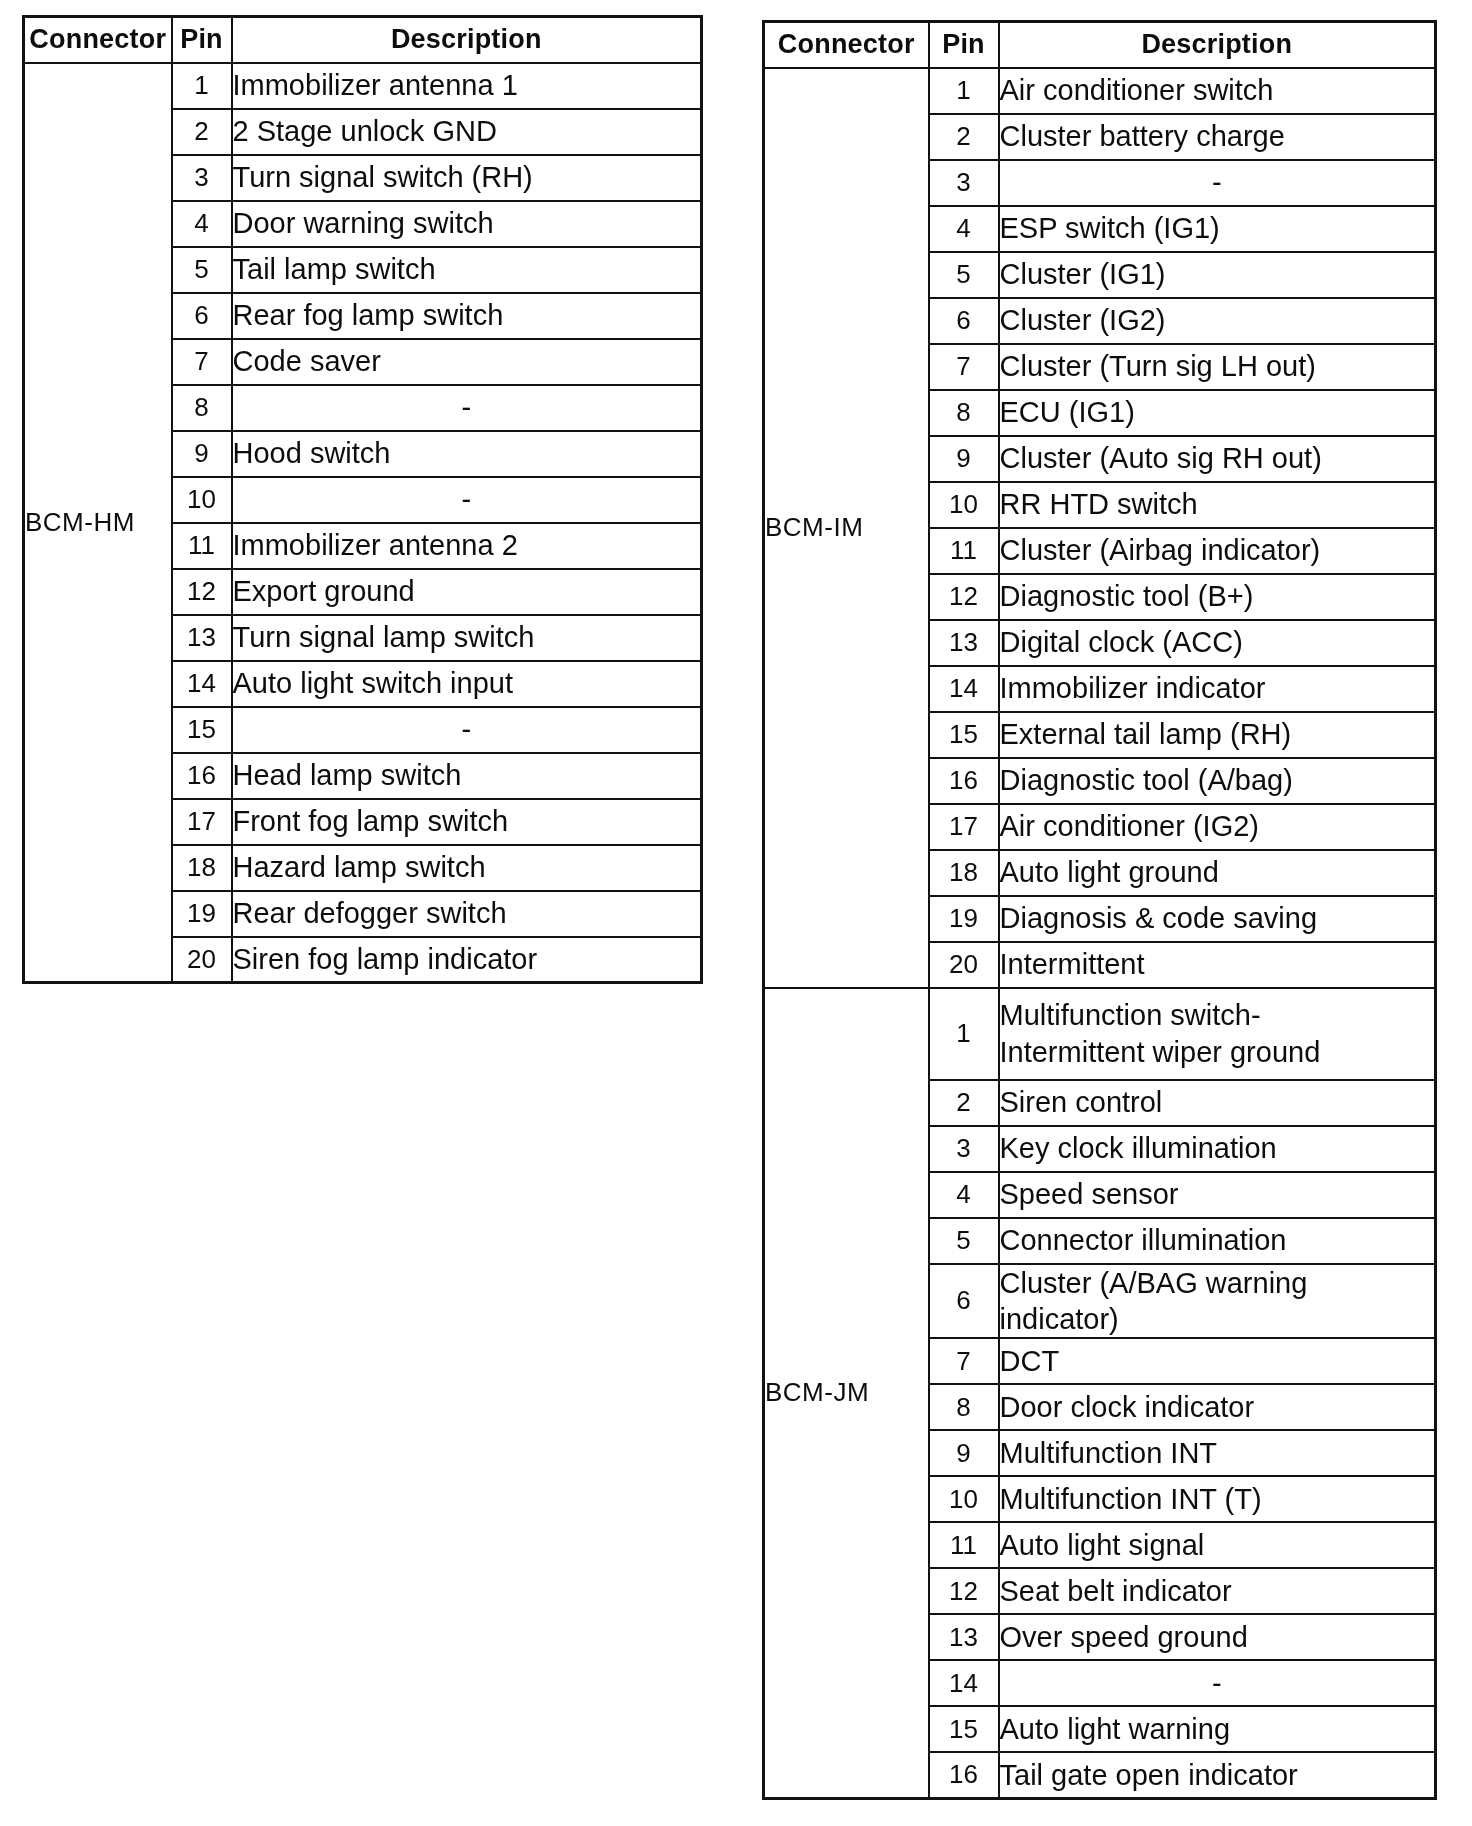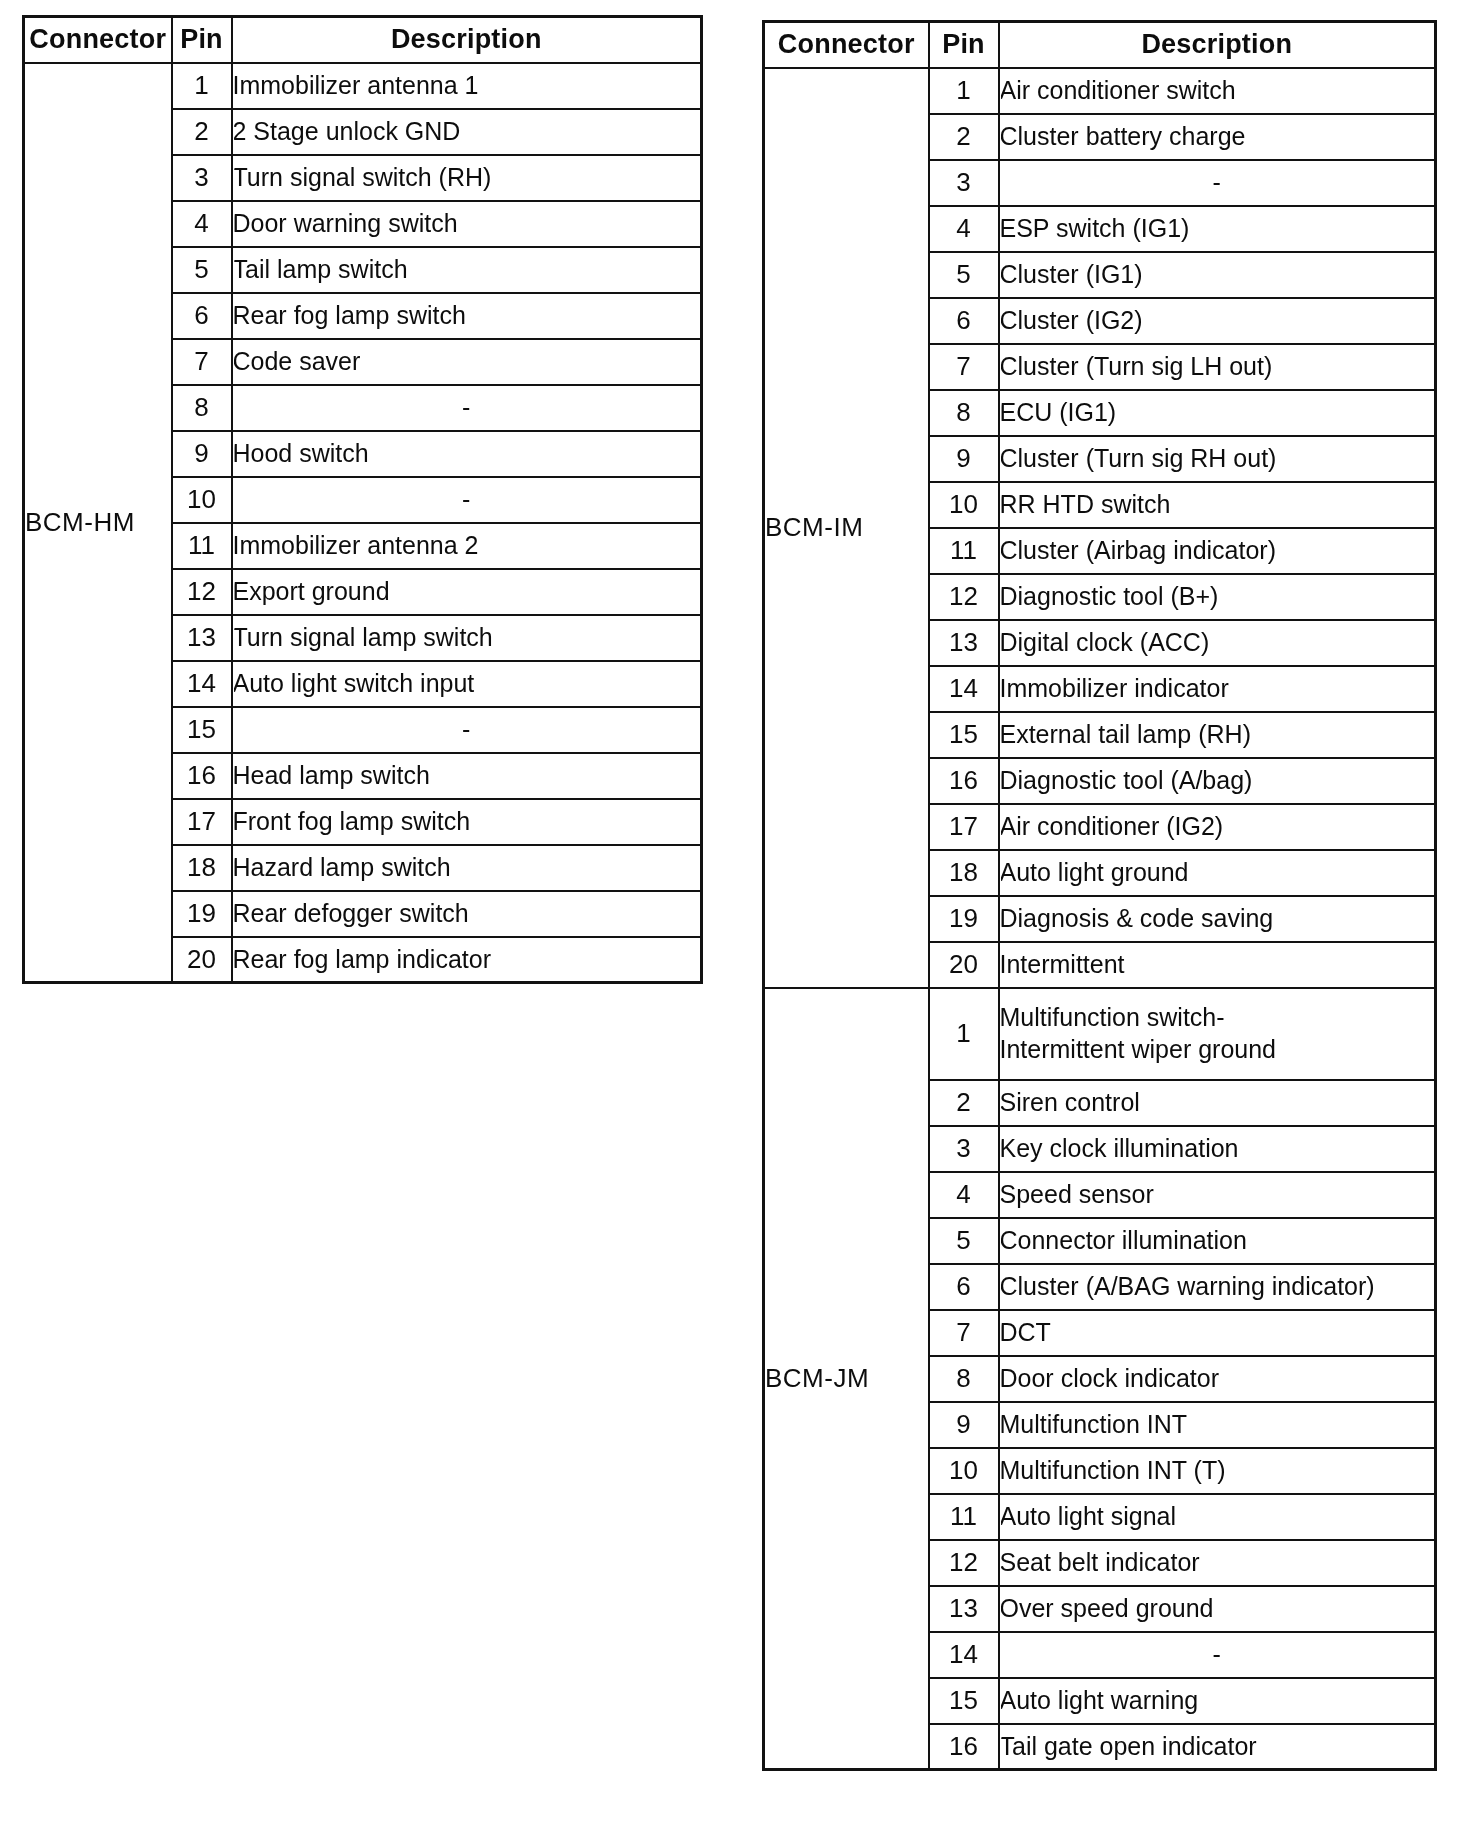--- a/index.html
+++ b/index.html
@@ -40,27 +40,26 @@
     font-size: 26px;
     text-align: left;
     font-weight: normal;
     letter-spacing: 0.5px;
   }
   td.pin-cell {
     font-size: 26px;
     text-align: center;
   }
   td.desc-cell {
-    font-size: 25px;
+    font-size: 29px;
     text-align: left;
     padding-left: 14px;
     padding-right: 6px;
     white-space: pre-line;
     line-height: 1.25;
-    border-radius: 17px;
   }
   td.desc-cell.dash {
     text-align: center;
     padding-left: 0;
   }
   #table-left { left: 22px;  top: 15px; width: 681px; }
   #table-right { left: 762px; top: 20px; width: 675px; }
   #table-left  tr { height: 46px; }
   #table-right tr { height: 46px; }
   #table-right tr.tall { height: 92px; }
@@ -160,21 +159,21 @@
         <tr>
           <td class="pin-cell">18</td>
           <td class="desc-cell">Hazard lamp switch</td>
         </tr>
         <tr>
           <td class="pin-cell">19</td>
           <td class="desc-cell">Rear defogger switch</td>
         </tr>
         <tr>
           <td class="pin-cell">20</td>
-          <td class="desc-cell">Rear fog lamp indicator</td>
+          <td class="desc-cell">Siren fog lamp indicator</td>
         </tr>
       </tbody>
   </table>
 
   <table class="conn-table" id="table-right">
     <colgroup>
       <col class="c-connector">
         <col class="c-pin">
         <col class="c-desc">
     </colgroup>
@@ -214,21 +213,21 @@
         <tr>
           <td class="pin-cell">7</td>
           <td class="desc-cell">Cluster (Turn sig LH out)</td>
         </tr>
         <tr>
           <td class="pin-cell">8</td>
           <td class="desc-cell">ECU (IG1)</td>
         </tr>
         <tr>
           <td class="pin-cell">9</td>
-          <td class="desc-cell">Cluster (Turn sig RH out)</td>
+          <td class="desc-cell">Cluster (Auto sig RH out)</td>
         </tr>
         <tr>
           <td class="pin-cell">10</td>
           <td class="desc-cell">RR HTD switch</td>
         </tr>
         <tr>
           <td class="pin-cell">11</td>
           <td class="desc-cell">Cluster (Airbag indicator)</td>
         </tr>
         <tr>

